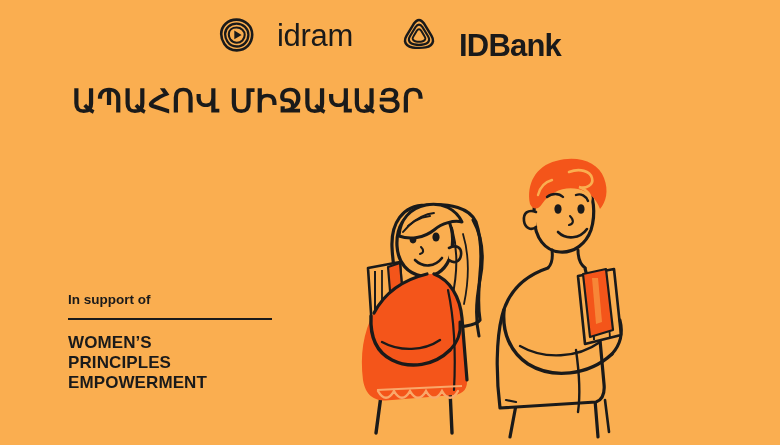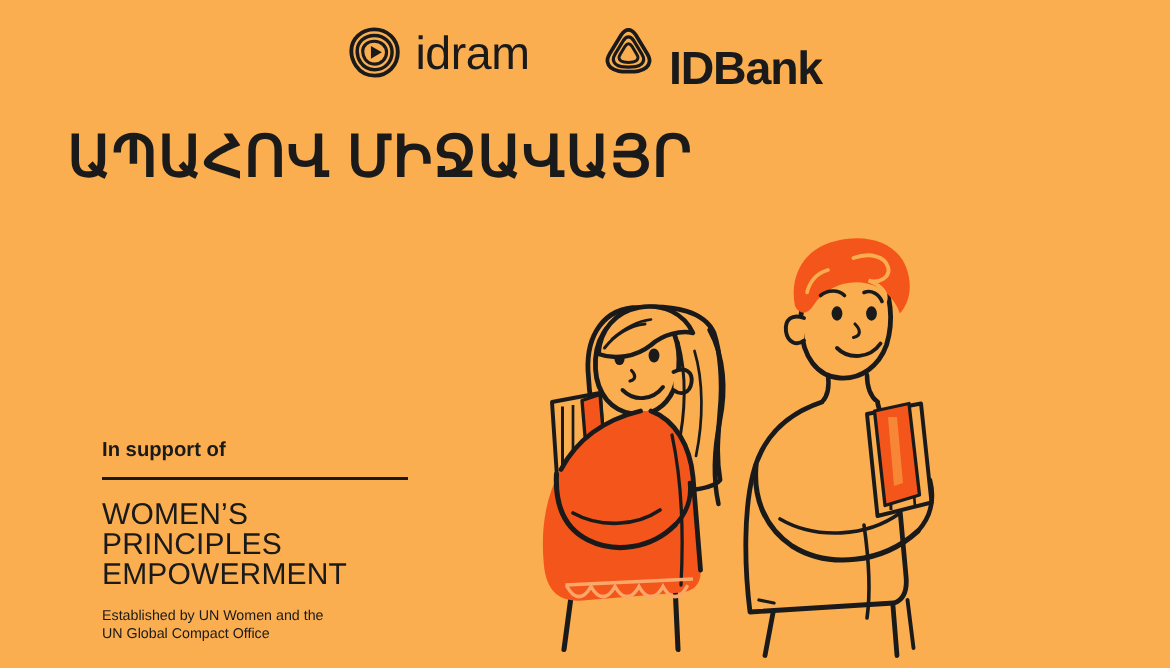--- a/index.html
+++ b/index.html
@@ -29,21 +29,21 @@
     width: 780px;
     height: 46px;
     display: flex;
     align-items: center;
     justify-content: center;
     gap: 48px;
   }
   .logo-lockup {
     display: flex;
     align-items: center;
-    gap: 9px;
+    gap: 22px;
   }
   .logo-mark {
     width: 36px;
     height: 36px;
     flex: 0 0 auto;
     display: block;
   }
   .logo-word {
     color: #1A1A1A;
     font-size: 31px;
@@ -54,26 +54,26 @@
   }
   .logo-word.bold {
     font-weight: 700;
     letter-spacing: -0.8px;
     margin-top: 20px;
   }
 
   
   #headline {
     position: absolute;
-    left: 45px;
+    left: 72px;
     top: 58px;
     width: 700px;
     color: #1A1A1A;
     font-weight: 700;
-    font-size: 38px;
+    font-size: 32px;
     line-height: 45px;
     letter-spacing: 0.5px;
     white-space: nowrap;
   }
   #headline .hl-line {
     display: block;
   }
   #headline .hl-line-2 {
     letter-spacing: 0.2px;
   }
@@ -92,23 +92,23 @@
     font-weight: 700;
     margin-bottom: 10px;
   }
   #wep-divider {
     width: 204px;
     height: 2px;
     background: #1A1A1A;
     margin-bottom: 13px;
   }
   #wep-title {
-    font-size: 20px;
+    font-size: 17px;
     line-height: 20px;
-    font-weight: 400;
+    font-weight: 700;
     letter-spacing: 0.1px;
     margin-bottom: 12px;
   }
   #wep-title span {
     display: block;
   }
   #wep-footnote {
     font-size: 9.5px;
     line-height: 11.5px;
     font-weight: 400;
@@ -172,24 +172,20 @@
   </h1>
 
   <div id="wep-block">
     <div id="wep-support">In support of</div>
     <div id="wep-divider"></div>
     <div id="wep-title">
       <span>WOMEN’S</span>
       <span>PRINCIPLES</span>
       <span>EMPOWERMENT</span>
     </div>
-    <div id="wep-footnote">
-      <span>Established by UN Women and the</span>
-      <span>UN Global Compact Office</span>
-    </div>
   </div>
 
   <div id="illustration">
     <svg viewBox="0 0 450 295" xmlns="http://www.w3.org/2000/svg">
 
       <g>
 
         <path d="M52 238 L46 283" fill="none" stroke="#1A1A1A" stroke-width="3.4" stroke-linecap="round"></path>
         <path d="M120 240 L122 283" fill="none" stroke="#1A1A1A" stroke-width="3.4" stroke-linecap="round"></path>
 

